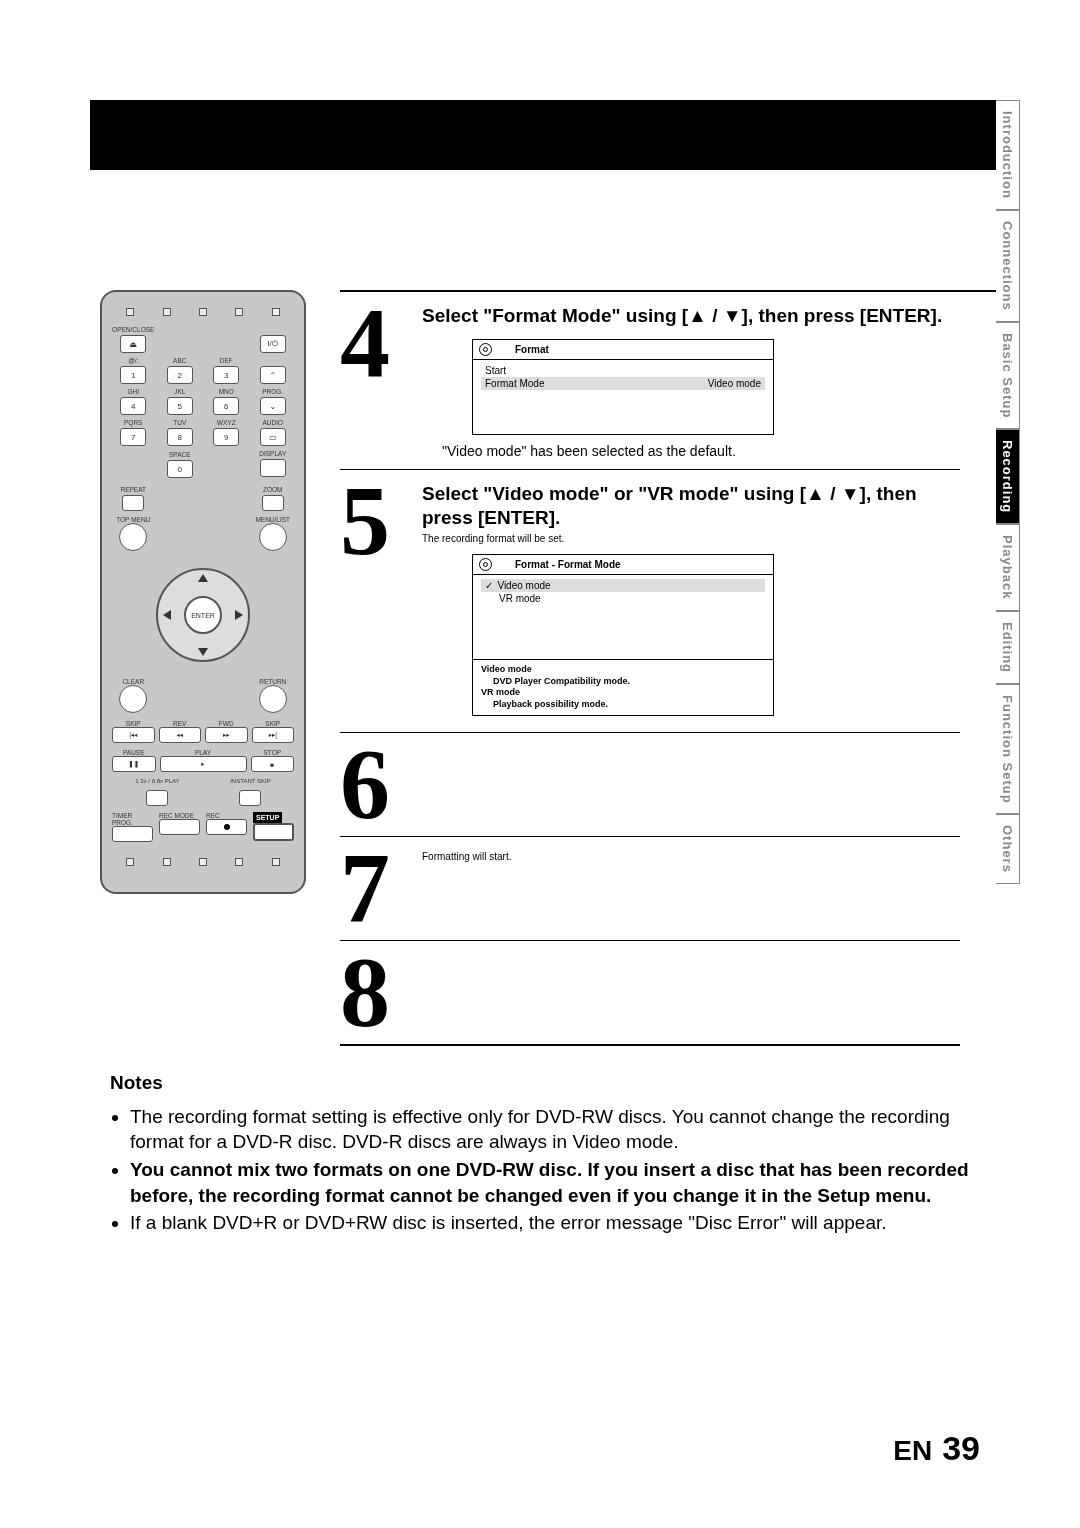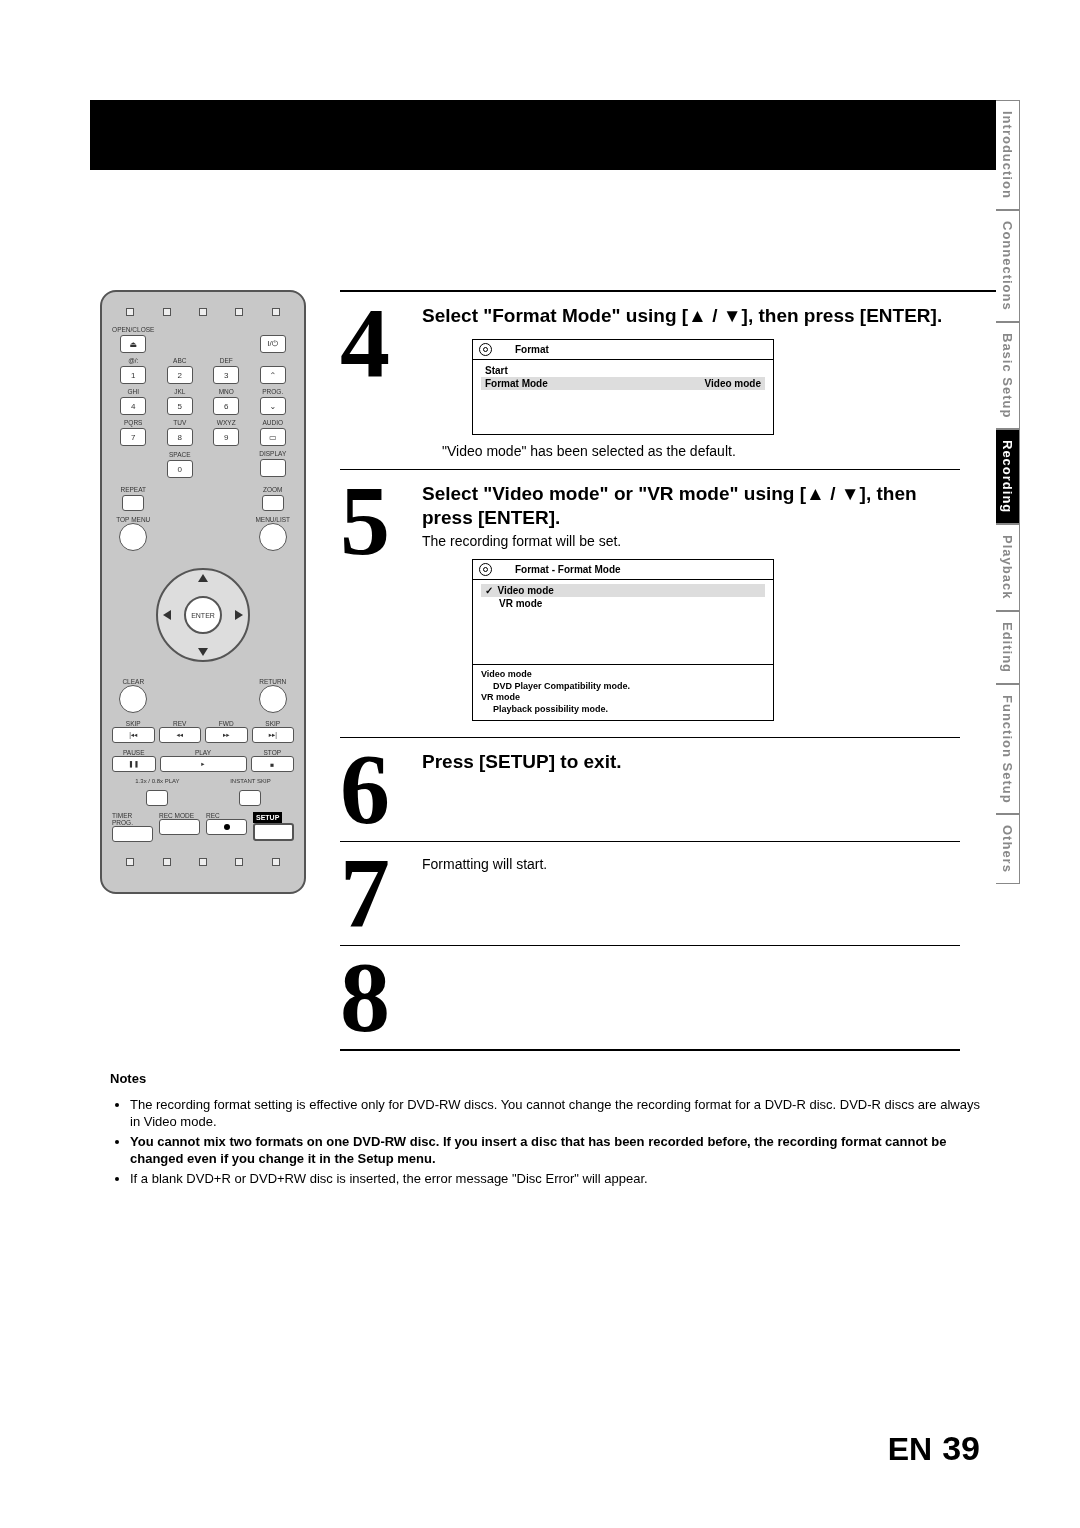--- a/index.html
+++ b/index.html
@@ -214,21 +214,21 @@
   .step-body {
     flex: 1;
     padding-top: 4px;
   }
   .step-title {
     font-weight: bold;
     font-size: 19px;
     line-height: 1.3;
   }
   .step-sub {
-    font-size: 14px;
+    font-size: 10px;
     margin-top: 2px;
   }
   .osd-box {
     border: 1px solid #000;
     width: 300px;
     margin: 10px 0 6px 50px;
     font-size: 10px;
   }
   .osd-title {
     border-bottom: 1px solid #000;
@@ -239,21 +239,21 @@
     gap: 23px;
   }
   .osd-body {
     padding: 4px 8px;
     min-height: 60px;
   }
   .osd-row {
     display: flex;
     justify-content: space-between;
     padding: 1px 4px;
-    font-weight: bold;
+    font-weight: normal;
   }
   .osd-row.sel {
     background: #ddd;
   }
   .osd-note-block {
     border-top: 1px solid #000;
     padding: 4px 8px;
     font-weight: bold;
     font-size: 9px;
     line-height: 1.3;
@@ -279,21 +279,21 @@
   }
   .caption {
     font-size: 14px;
     margin: 8px 0 0 20px;
   }
   .notes-block {
     position: absolute;
     left: 110px;
     right: 90px;
     top: 1070px;
-    font-size: 13px;
+    font-size: 19px;
     line-height: 1.35;
   }
   .notes-block .hdr {
     font-weight: bold;
     margin-bottom: 2px;
   }
   .notes-block ul {
     margin: 8px;
     padding-left: 12px;
     list-style: disc;
@@ -302,21 +302,21 @@
     margin-bottom: 2px;
   }
   .page-num {
     position: absolute;
     bottom: 60px;
     right: 100px;
     font-size: 34px;
     font-weight: bold;
   }
   .page-num .lang {
-    font-size: 32px;
+    font-size: 28px;
     margin-right: 10px;
   }
   .bold { font-weight: bold; }
 </style>
 </head>
 <body>
 
 <div class="page">
   <div class="black-bar"></div>
 
@@ -529,24 +529,20 @@
               <div style="margin-left:12px">DVD Player Compatibility mode.</div>
               <div>VR mode</div>
               <div style="margin-left:12px">Playback possibility mode.</div>
             </div>
           </div>
         </div>
       </div>
 
       <div class="step">
         <div class="step-num">6</div>
-        <div class="step-body">
-          <div class="step-title">Press [SETUP] to exit.</div>
-          <div style="height:30px"></div>
-        </div>
       </div>
 
       <div class="step">
         <div class="step-num">7</div>
         <div class="step-body">
           <div class="step-sub">Formatting will start.</div>
           <div style="height:20px"></div>
         </div>
       </div>
 

